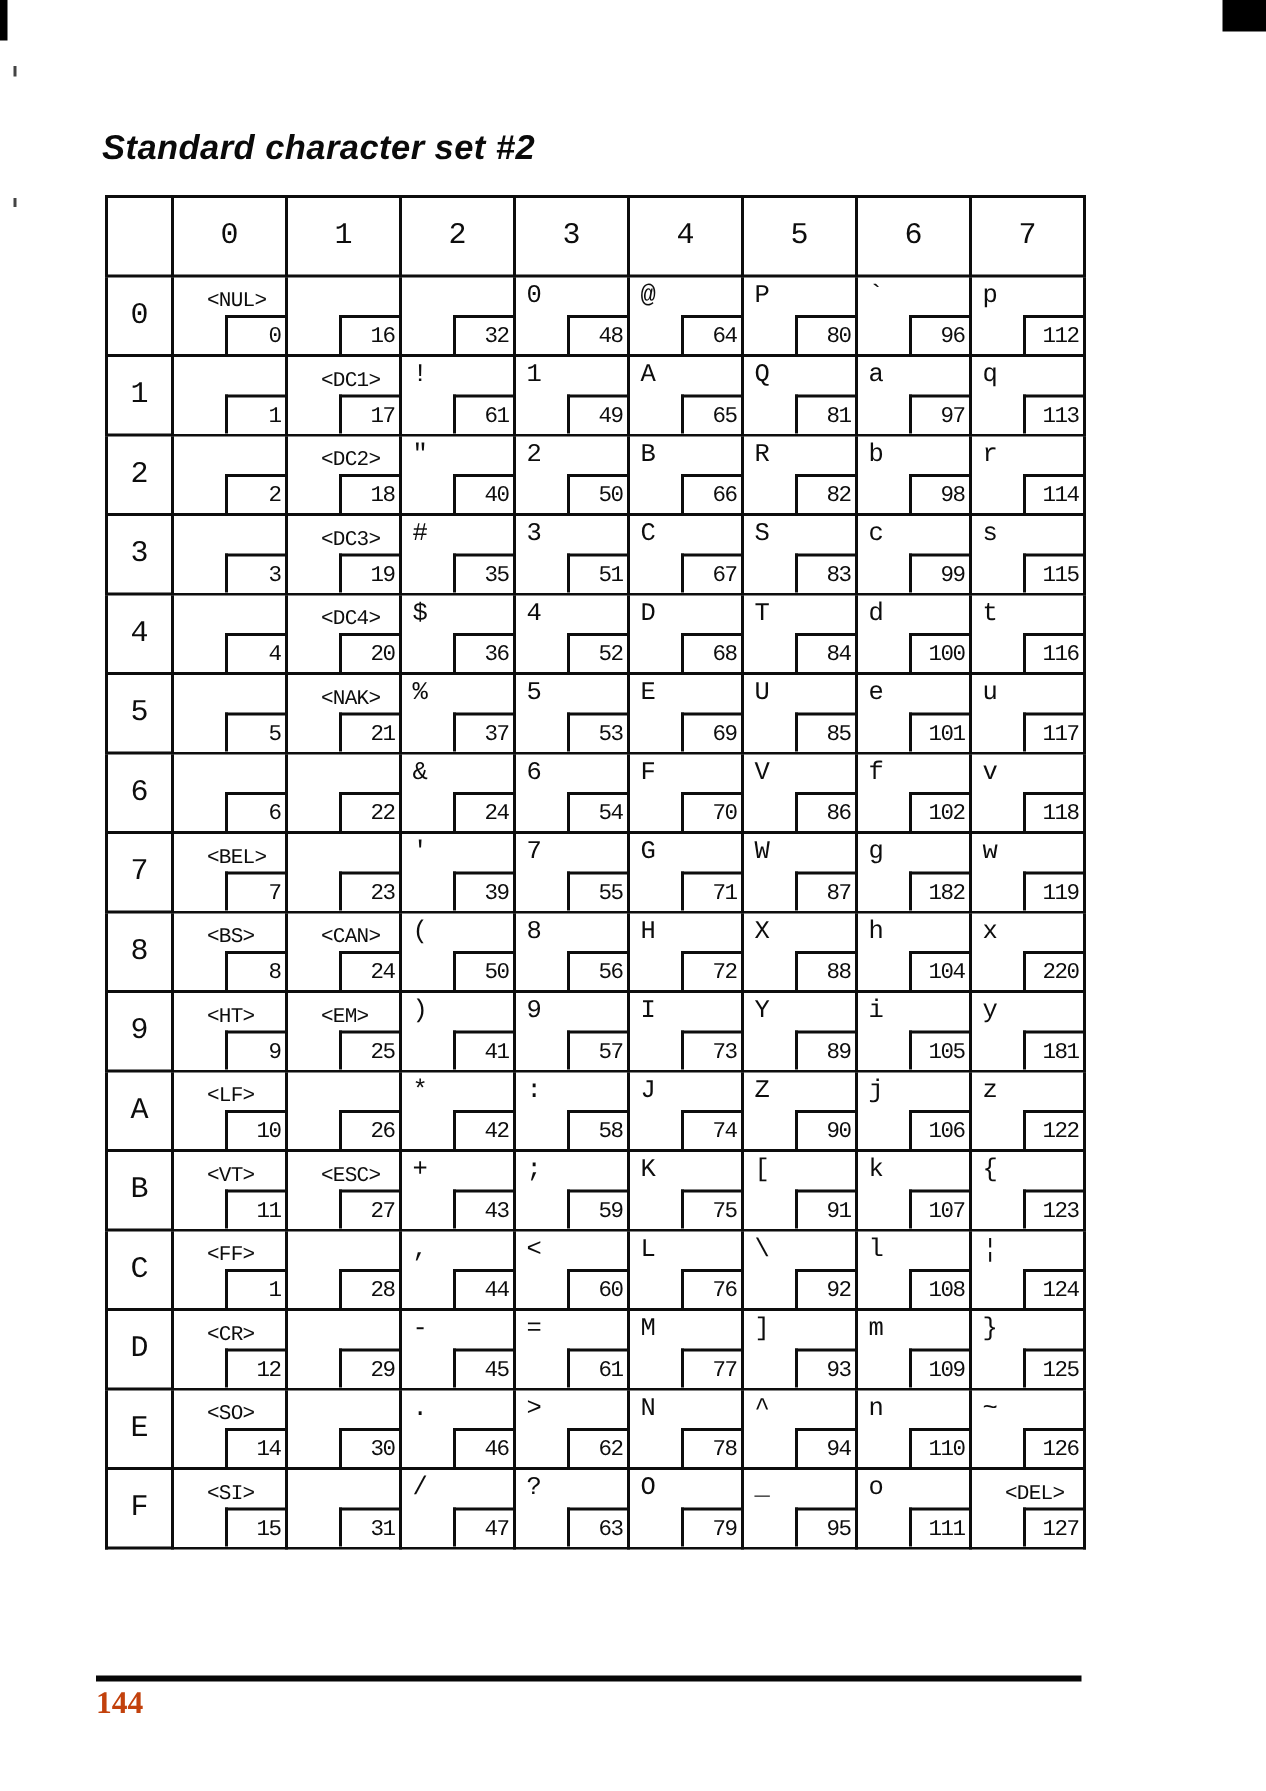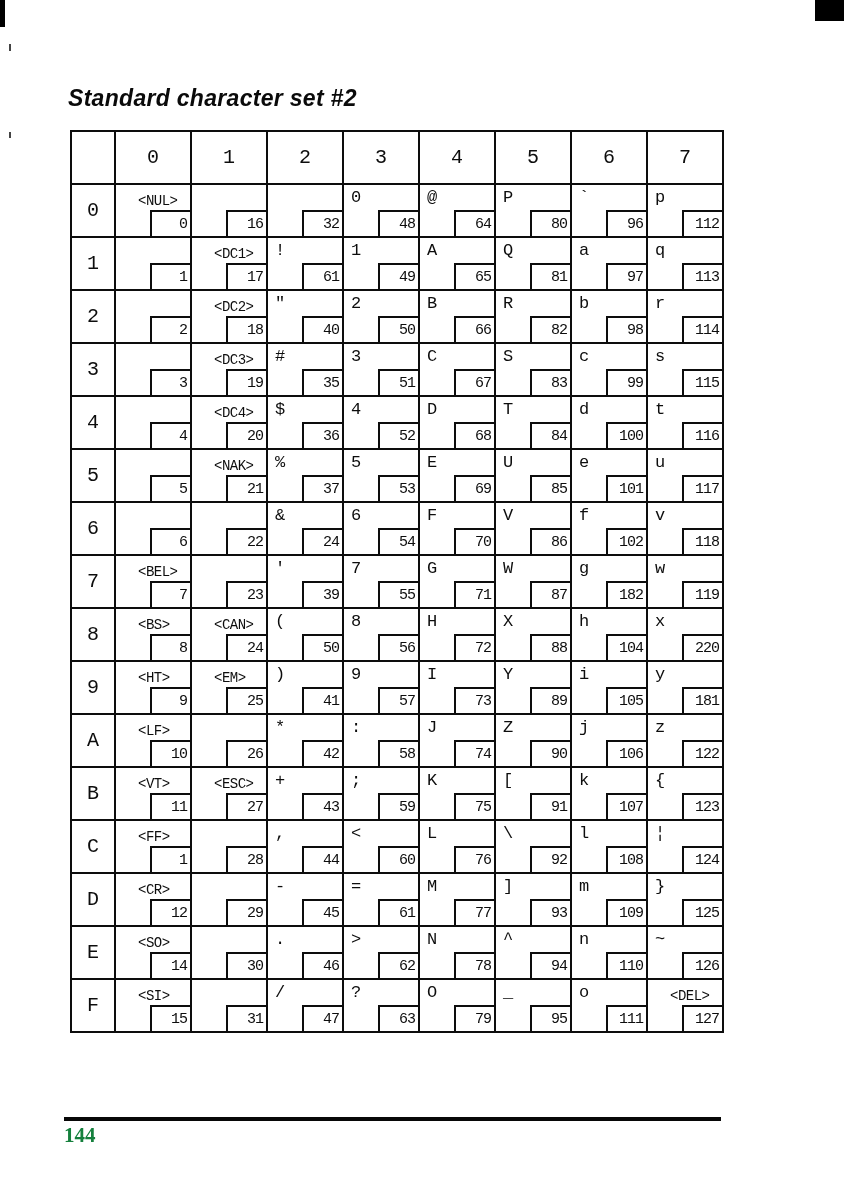--- a/index.html
+++ b/index.html
@@ -37,21 +37,21 @@
     border:2.2px solid #0d0d0d;border-right:0;border-bottom:0;
     box-sizing:content-box;background:#fff;
     display:flex;align-items:center;justify-content:flex-end;
     padding-right:3px;font-size:15px;letter-spacing:-1px;
   }
   .footer-rule{
     position:absolute;left:64px;top:1117px;width:657px;height:4px;background:#070707;
   }
   .page-number{
     position:absolute;left:64px;top:1123px;
-    font-family:"Liberation Serif",serif;font-weight:bold;font-size:21px;color:#15803d;
+    font-family:"Liberation Serif",serif;font-weight:bold;font-size:21px;color:#c2410c;
   }
   .art{position:absolute;background:#000;}
   #art-tl{left:0;top:0;width:5px;height:27px;}
   #art-tr{left:815px;top:0;width:29px;height:21px;}
   .speck{position:absolute;background:#444;}
   #speck1{left:9px;top:44px;width:2px;height:7px;}
   #speck2{left:9px;top:132px;width:2px;height:6px;}
 </style>
 </head>
 <body>

